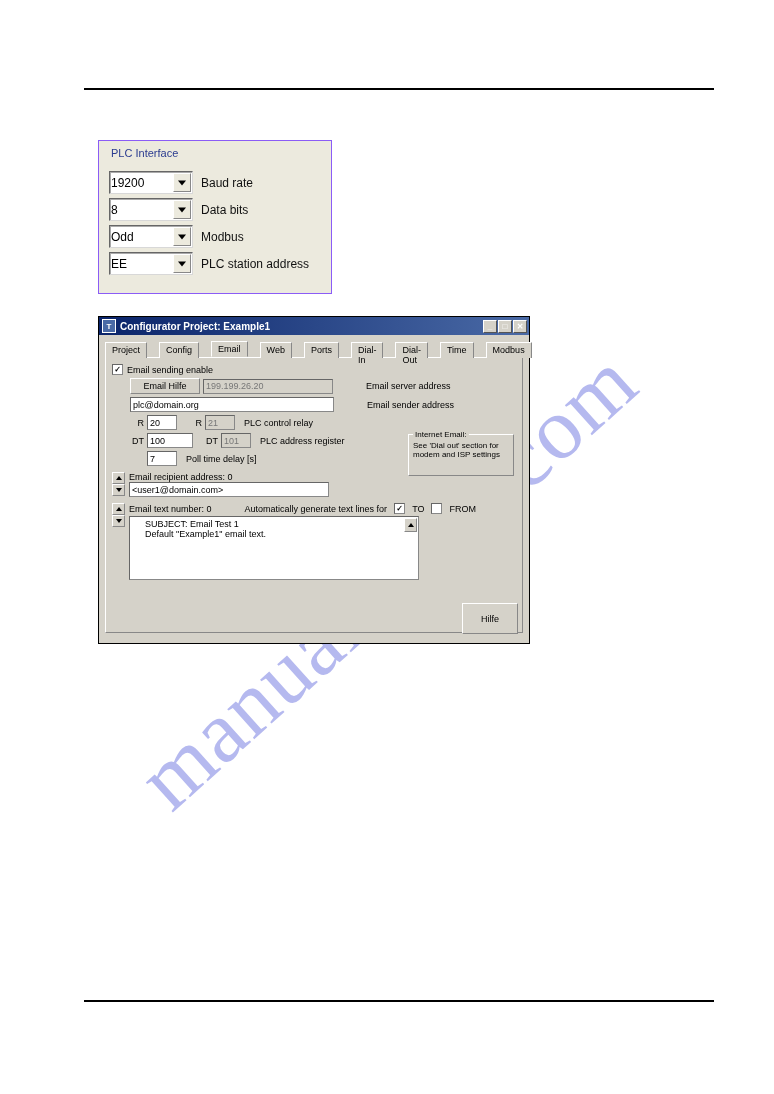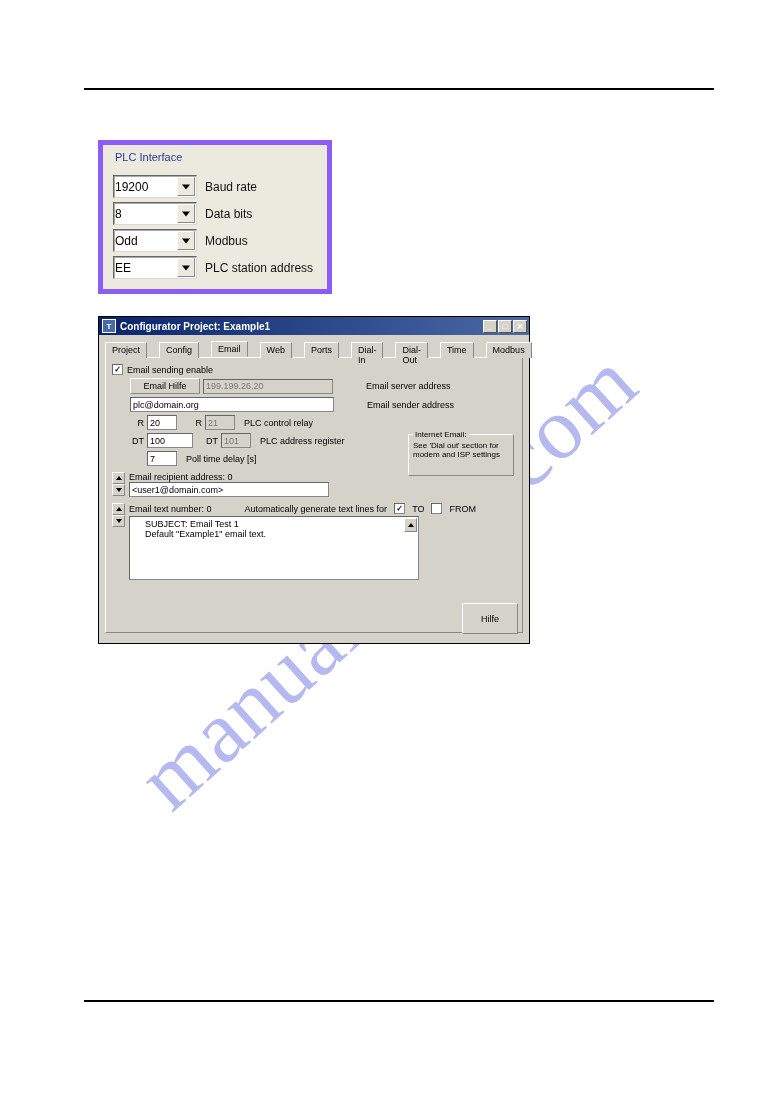--- a/index.html
+++ b/index.html
@@ -39,21 +39,21 @@
   }
 
   
   .plc-panel {
     position: absolute;
     left: 98px;
     top: 140px;
     width: 234px;
     height: 154px;
     background: #eceade;
-    border: 5px solid #8b5cf6;
+    border: 1px solid #8b5cf6;
   }
   .plc-panel fieldset {
     border: none;
     padding: 8px 10px 10px 10px;
   }
   .plc-panel legend {
     color: #2a3b8f;
     font-size: 11px;
     padding: 6px 0 4px 2px;
   }

